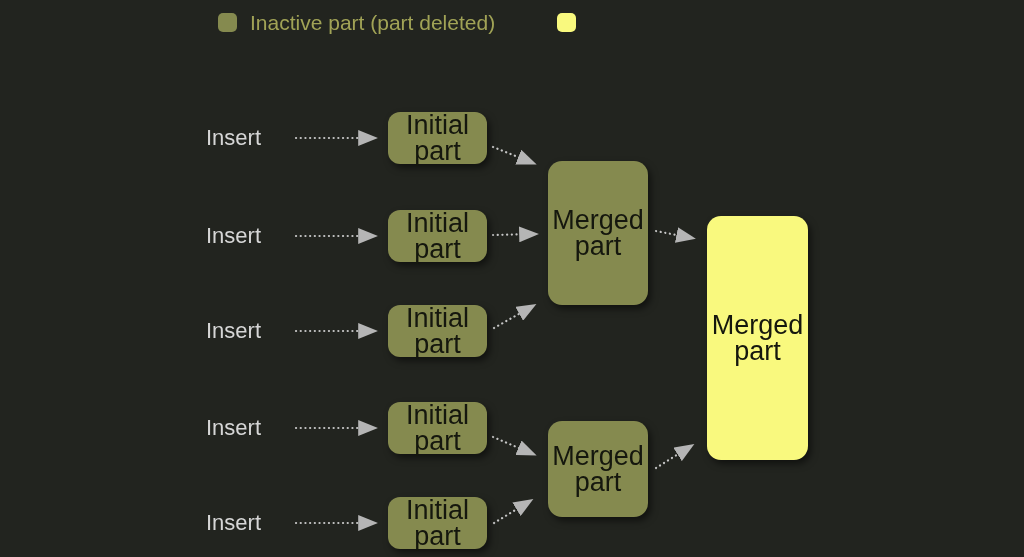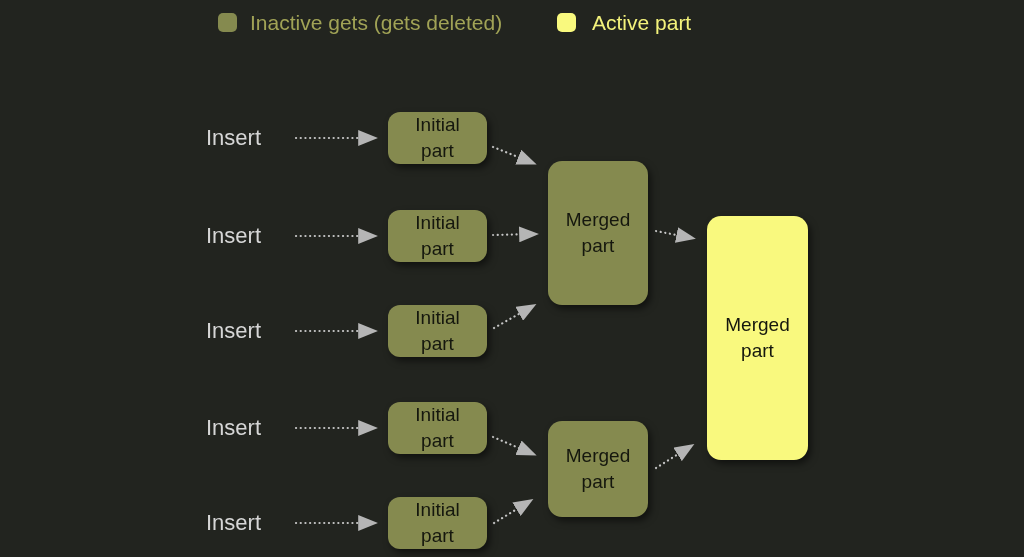--- a/index.html
+++ b/index.html
@@ -52,21 +52,21 @@
   .insert-label.r5 { top: 509px; }
   
   .part {
     position: absolute;
     display: flex;
     align-items: center;
     justify-content: center;
     text-align: center;
     white-space: pre-line;
     color: #15170e;
-    font-size: 19px;
+    font-size: 27px;
     line-height: 26px;
     box-shadow: 3px 4px 7px rgba(0,0,0,0.5);
   }
   .part.initial {
     left: 388px;
     width: 99px;
     height: 52px;
     border-radius: 12px;
     background: #858a4f;
   }
@@ -105,23 +105,22 @@
     stroke-dasharray: 0.1 4.6;
     stroke-linecap: round;
   }
 </style>
 </head>
 <body>
 
 <div class="canvas">
 
   <span class="swatch inactive"></span>
-  <span class="legend-label inactive-text">Inactive gets (gets deleted)</span>
+  <span class="legend-label inactive-text">Inactive part (part deleted)</span>
   <span class="swatch active"></span>
-  <span class="legend-label active-text">Active part</span>
 
   <div class="insert-label r1">Insert</div>
   <div class="insert-label r2">Insert</div>
   <div class="insert-label r3">Insert</div>
   <div class="insert-label r4">Insert</div>
   <div class="insert-label r5">Insert</div>
 
   <svg class="arrows" viewBox="0 0 1024 557" aria-hidden="true">
     <defs>
       <marker id="ah" viewBox="0 0 10 8" refX="8" refY="4" markerWidth="9" markerHeight="7.2" orient="auto-start-reverse">

